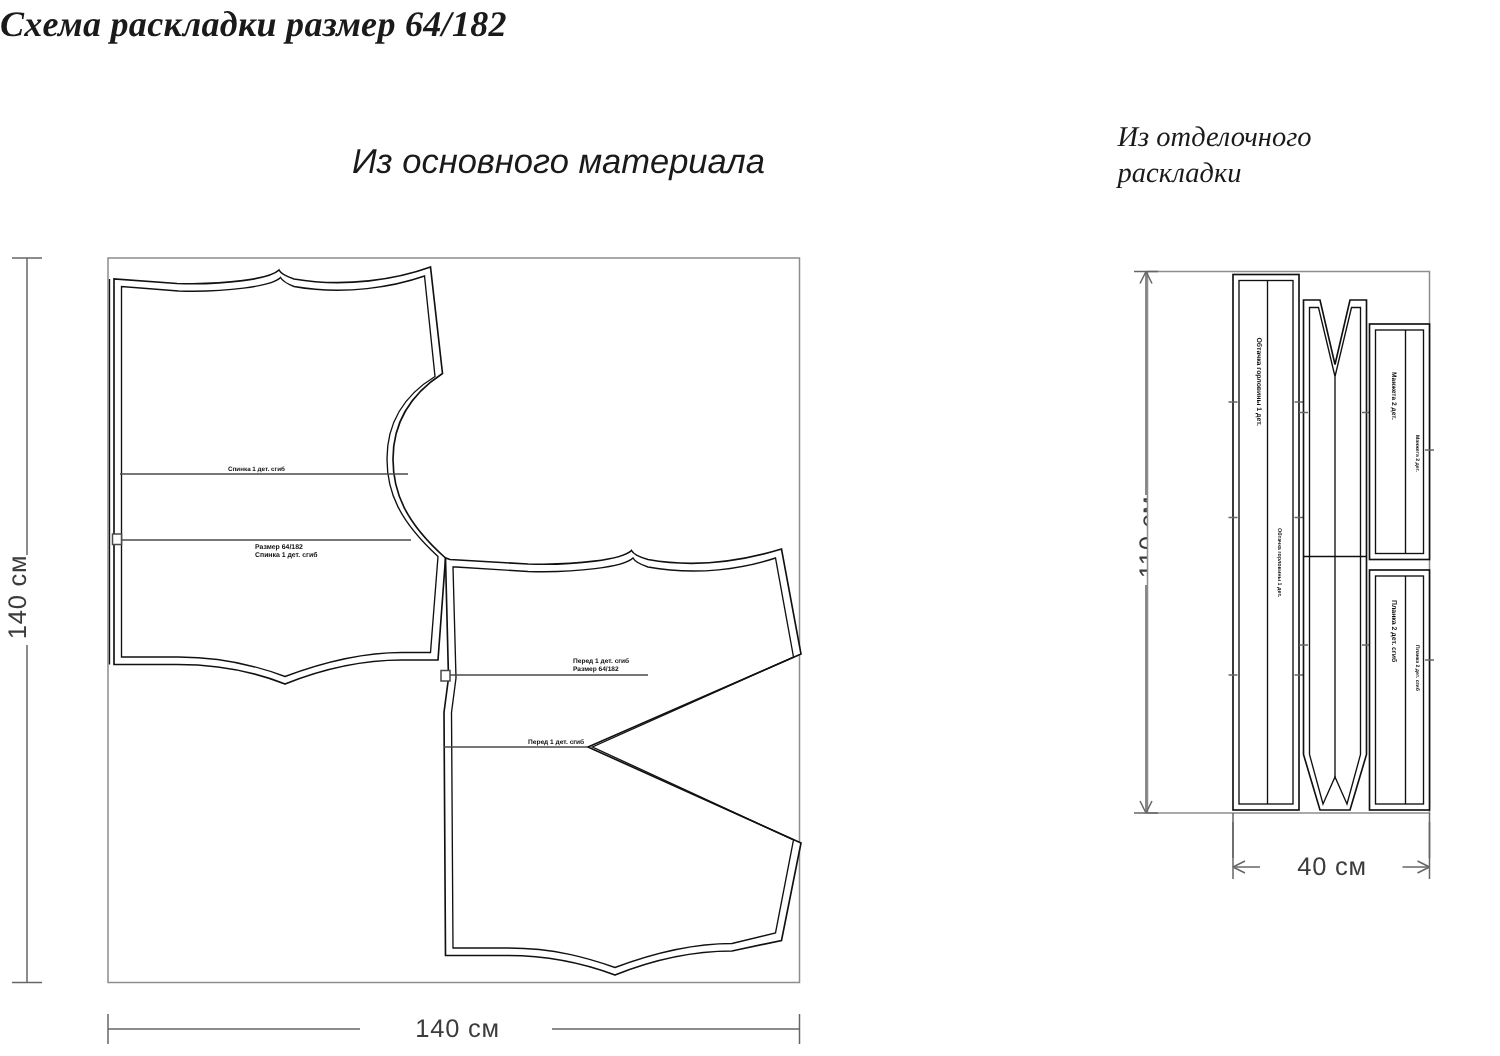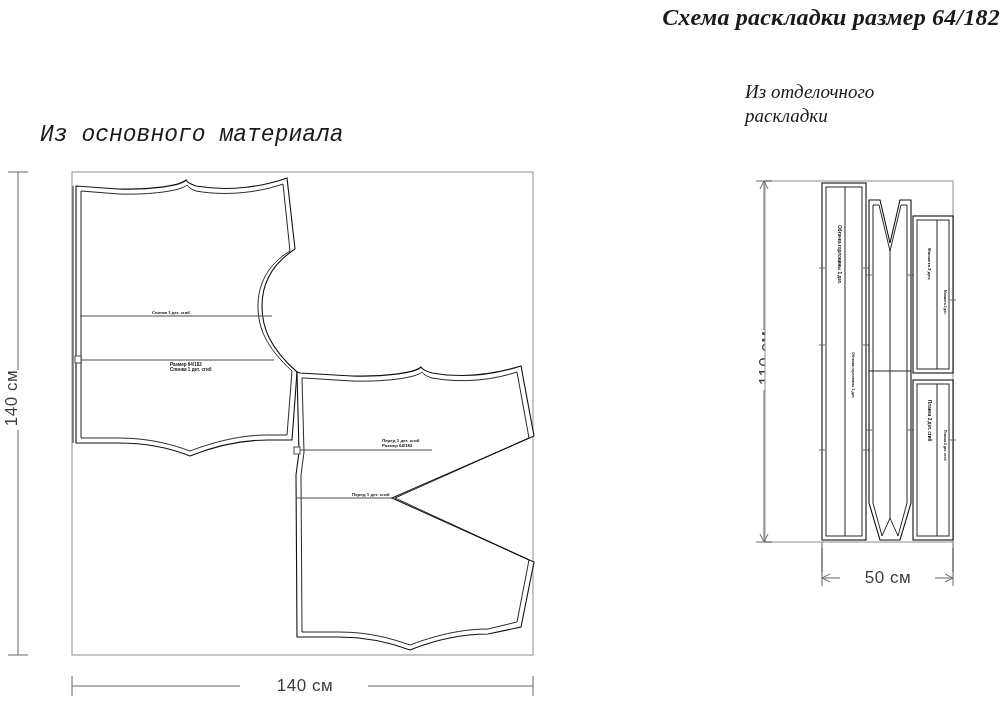--- a/index.html
+++ b/index.html
@@ -19,37 +19,36 @@
     position: absolute;
     inset: 0;
     width: 1000px;
     height: 704px;
   }
   #title {
     position: absolute;
     left: 0;
     top: 4px;
     width: 1000px;
-    text-align: right;
+    text-align: left;
     font-style: italic;
     font-size: 24px;
     font-weight: 700;
     letter-spacing: 0.2px;
     font-family: "Liberation Serif", serif;
   }
   #heading-main {
     position: absolute;
     left: 40px;
     top: 94px;
     width: 470px;
-    text-align: left;
+    text-align: right;
     font-style: italic;
     font-size: 23px;
-    font-family: Liberation Mono, monospace;
-    margin-top: 28px;
+    font-family: Liberation Sans, sans-serif;
   }
   #heading-trim {
     position: absolute;
     left: 745px;
     top: 80px;
     width: 255px;
     text-align: left;
     font-style: italic;
     font-size: 19px;
     line-height: 1.28;
@@ -144,21 +143,21 @@
   <div id="heading-main">Из основного материала</div>
 
   <div id="heading-trim">
     <span>Из отделочного</span><br>
     <span>раскладки</span>
   </div>
 
   <div class="dim-label" id="dim-left-v">140 см</div>
   <div class="dim-label" id="dim-left-h">140 см</div>
   <div class="dim-label" id="dim-right-v">110 см</div>
-  <div class="dim-label" id="dim-right-h">50 см</div>
+  <div class="dim-label" id="dim-right-h">40 см</div>
 
   <svg class="layout" viewBox="0 0 1000 704" xmlns="http://www.w3.org/2000/svg">
     <defs>
       <filter id="soften" x="-20%" y="-40%" width="140%" height="180%">
         <feGaussianBlur stdDeviation="0.45"></feGaussianBlur>
       </filter>
     </defs>
 
     <g>
 

